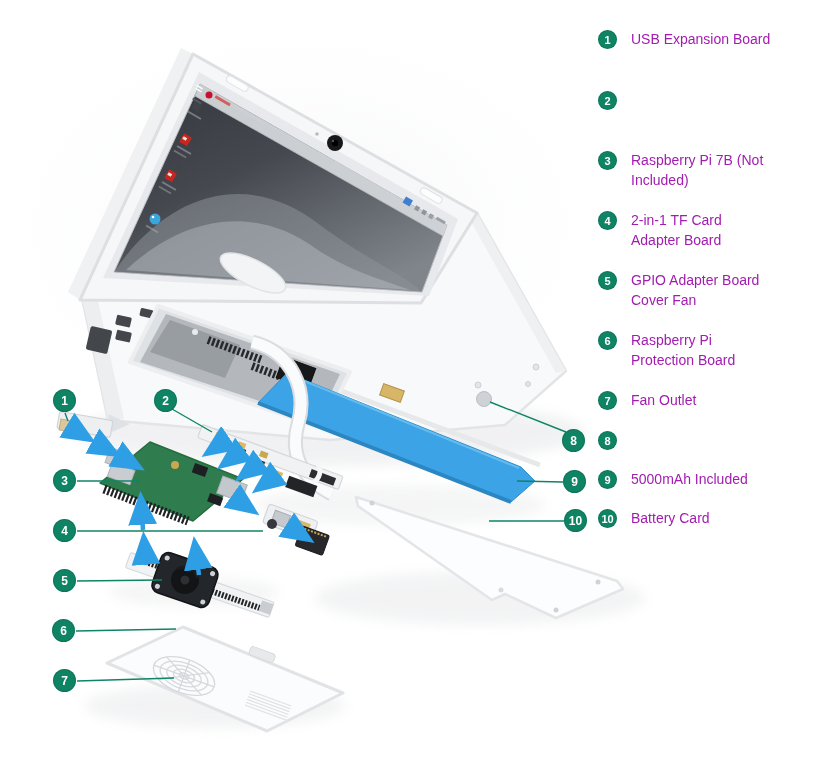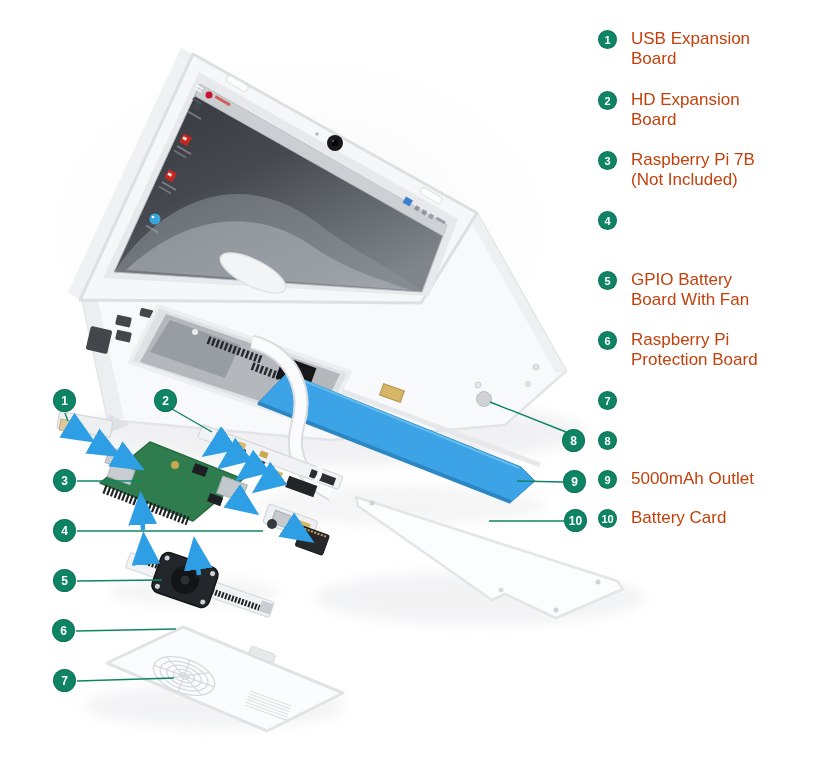--- a/index.html
+++ b/index.html
@@ -9,21 +9,21 @@
   
   .dbadge{position:absolute;width:23px;height:23px;border-radius:50%;background:#0f8465;
           color:#fff;font-size:12px;font-weight:bold;display:flex;align-items:center;
           justify-content:center;letter-spacing:0;box-shadow:inset 0 0 0 1px rgba(0,0,0,.12);}
   
   #legend{position:absolute;left:598px;top:0;width:233px;height:769px;}
   .litem{position:absolute;left:0;display:flex;gap:14px;align-items:flex-start;}
   .lbadge{width:19px;height:19px;border-radius:50%;background:#0f8465;color:#fff;
           font-size:11px;font-weight:bold;display:flex;align-items:center;justify-content:center;
           flex:none;margin-top:1px;box-shadow:inset 0 0 0 1px rgba(0,0,0,.12);}
-  .llabel{font-size:17px;line-height:20px;color:#c2410c;width:142px;}
+  .llabel{font-size:14px;line-height:20px;color:#a21caf;width:142px;}
 </style>
 </head>
 <body>
 
 <div id="stage">
 
 <svg id="art" viewBox="0 0 831 769">
   <defs>
     <linearGradient id="scrG" x1="0" y1="0" x2="0.75" y2="1">
       <stop offset="0" stop-color="#33363c"></stop>
@@ -315,46 +315,47 @@
 <div class="dbadge" style="left:563px;top:470px">9</div>
 <div class="dbadge" style="left:564px;top:509px">10</div>
 
 <div id="legend">
   <div class="litem" style="top:29px">
     <span class="lbadge">1</span>
     <span class="llabel">USB Expansion Board</span>
   </div>
   <div class="litem" style="top:90px">
     <span class="lbadge">2</span>
-    <span class="llabel">HD Expansion Board</span>
   </div>
   <div class="litem" style="top:150px">
     <span class="lbadge">3</span>
     <span class="llabel">Raspberry Pi 7B (Not Included)</span>
   </div>
   <div class="litem" style="top:210px">
     <span class="lbadge">4</span>
+    <span class="llabel">2-in-1 TF Card Adapter Board</span>
   </div>
   <div class="litem" style="top:270px">
     <span class="lbadge">5</span>
-    <span class="llabel">GPIO Battery Board With Fan</span>
+    <span class="llabel">GPIO Adapter Board Cover Fan</span>
   </div>
   <div class="litem" style="top:330px">
     <span class="lbadge">6</span>
     <span class="llabel">Raspberry Pi Protection Board</span>
   </div>
   <div class="litem" style="top:390px">
     <span class="lbadge">7</span>
+    <span class="llabel">Fan Outlet</span>
   </div>
   <div class="litem" style="top:430px">
     <span class="lbadge">8</span>
   </div>
   <div class="litem" style="top:469px">
     <span class="lbadge">9</span>
-    <span class="llabel">5000mAh Outlet</span>
+    <span class="llabel">5000mAh Included</span>
   </div>
   <div class="litem" style="top:508px">
     <span class="lbadge">10</span>
     <span class="llabel">Battery Card</span>
   </div>
 </div>
 
 </div>
 
 </body></html>

